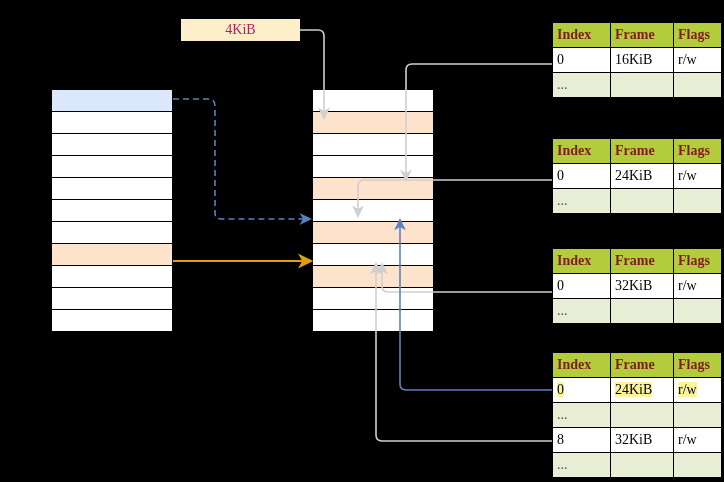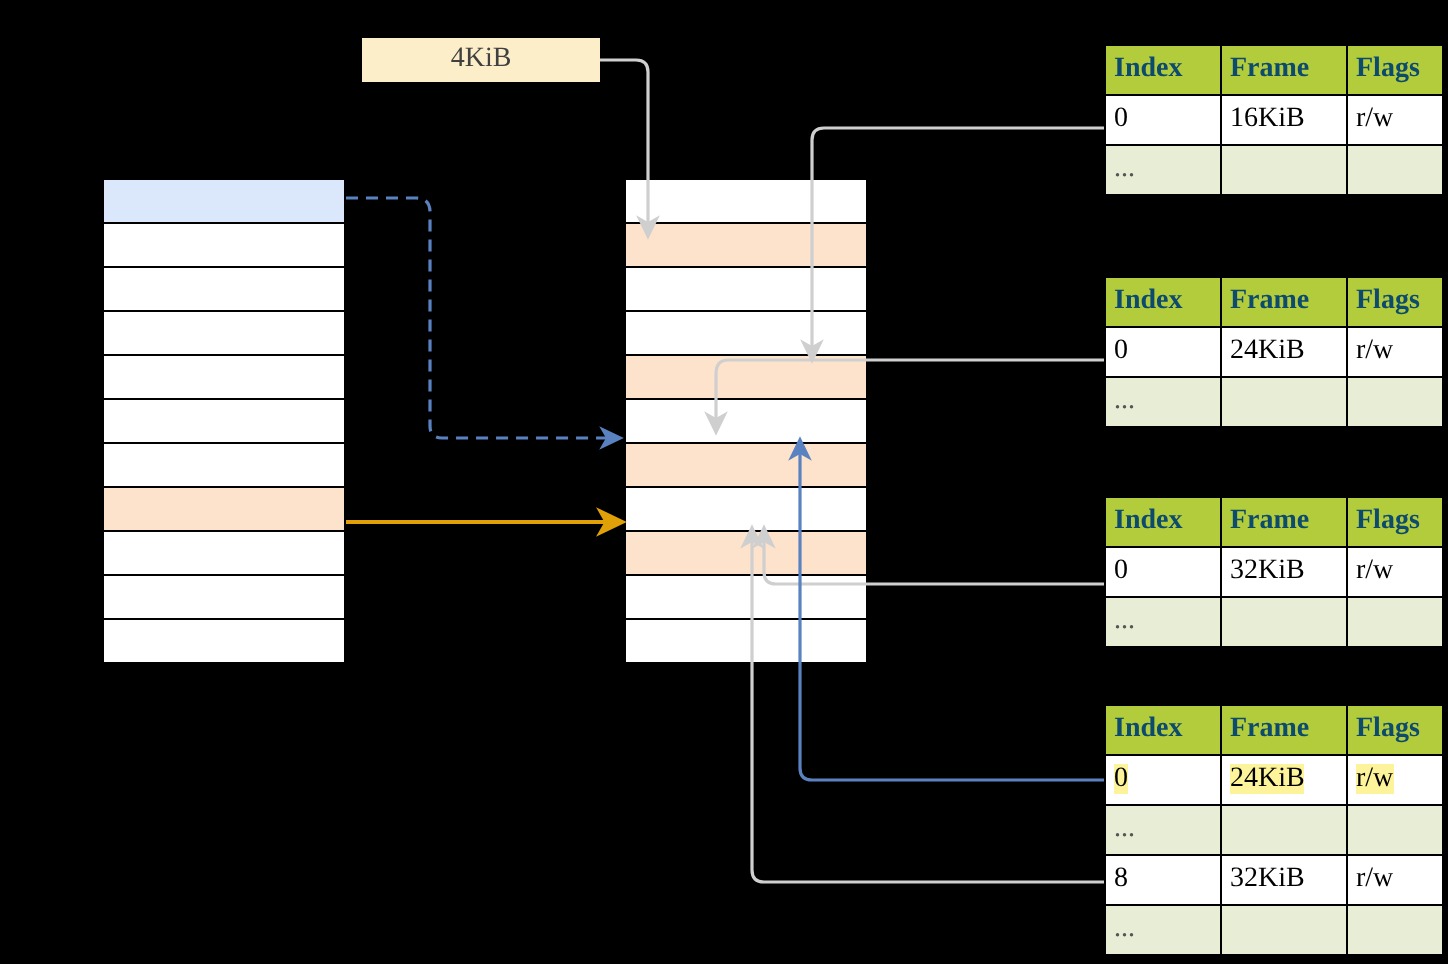--- a/index.html
+++ b/index.html
@@ -26,21 +26,21 @@
   .cell.blue   { background: #dbe8fb; }
   .cell.peach  { background: #fde3cc; }
 
   .col-wrap { position: absolute; }
 
   
   .kib-label {
     position: absolute;
     box-sizing: border-box;
     background: #fdeeca;
-    color: #404040;
+    color: #be185d;
     font-size: 14px;
     line-height: 22px;
     text-align: center;
     white-space: nowrap;
   }
 
   
   .ptable {
     position: absolute;
     border-collapse: collapse;
@@ -52,21 +52,21 @@
     box-sizing: border-box;
     border: 1px solid #000000;
     padding: 1px 4px;
     height: 25px;
     vertical-align: middle;
     white-space: nowrap;
     overflow: hidden;
   }
   .ptable th {
     background: #b3cc3c;
-    color: #0c4a6e;
+    color: #7f1d1d;
     font-weight: bold;
     text-align: left;
   }
   .ptable td.val { background: #ffffff; color: #000000; }
   .ptable td.ell { background: #e8edd5; color: #555555; }
   .ptable td.hl  { background: #ffffff; color: #000000; }
   .ptable td.hl > span.mark { background: #fcf39a; }
 
   
   .ptable col.c-index { width: 58px; }

